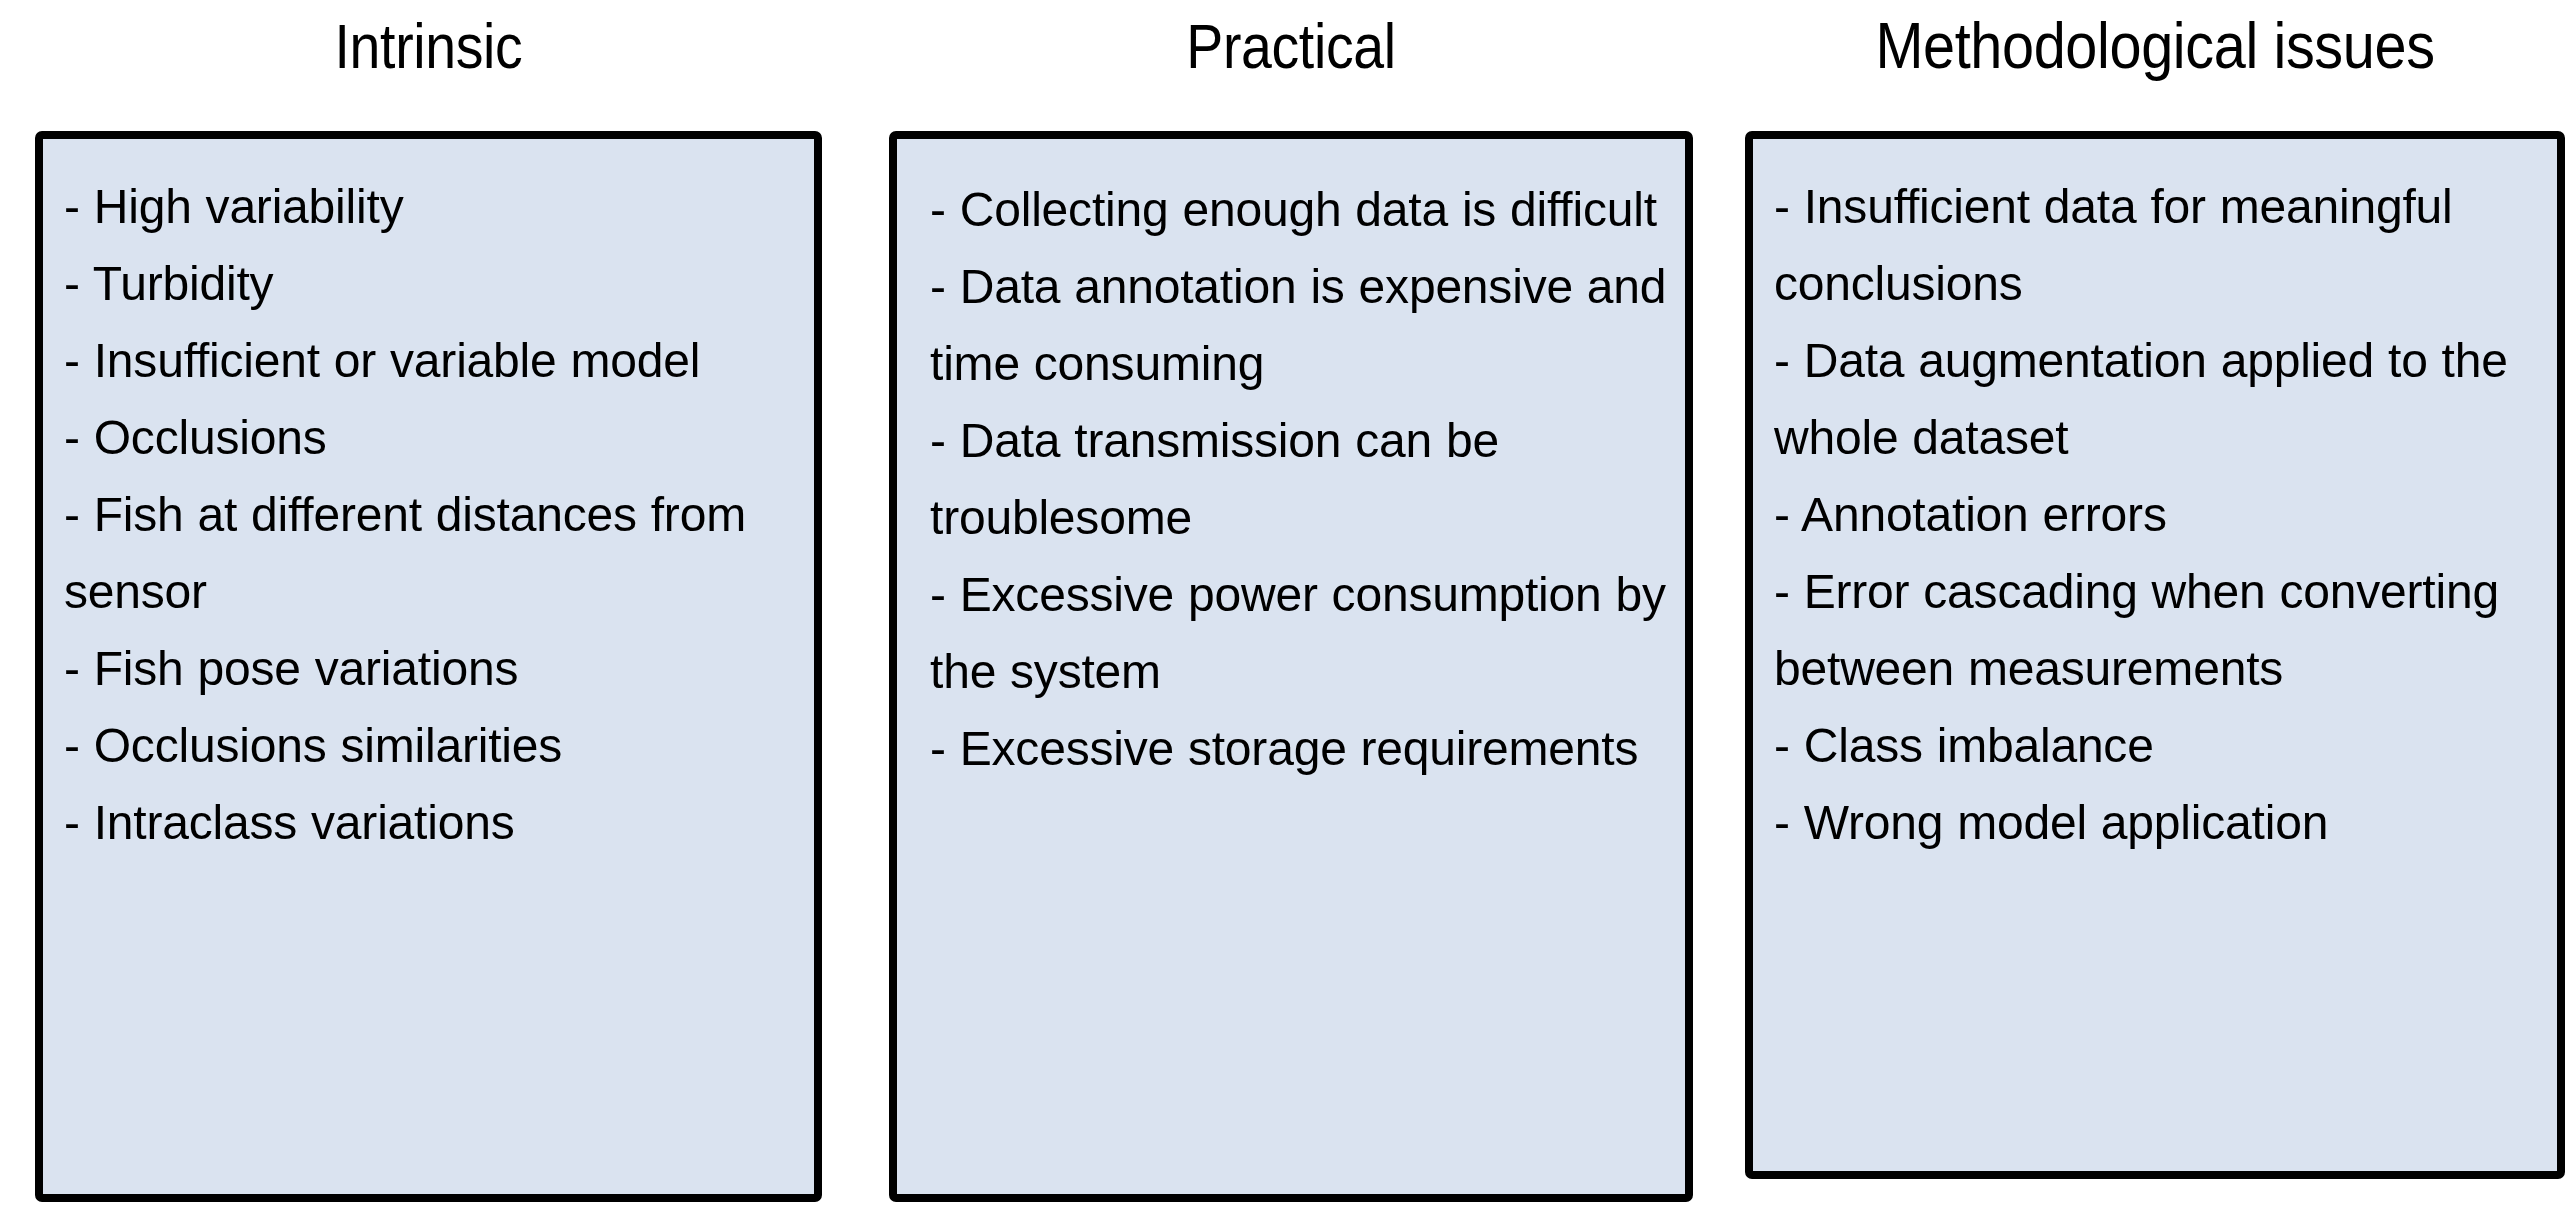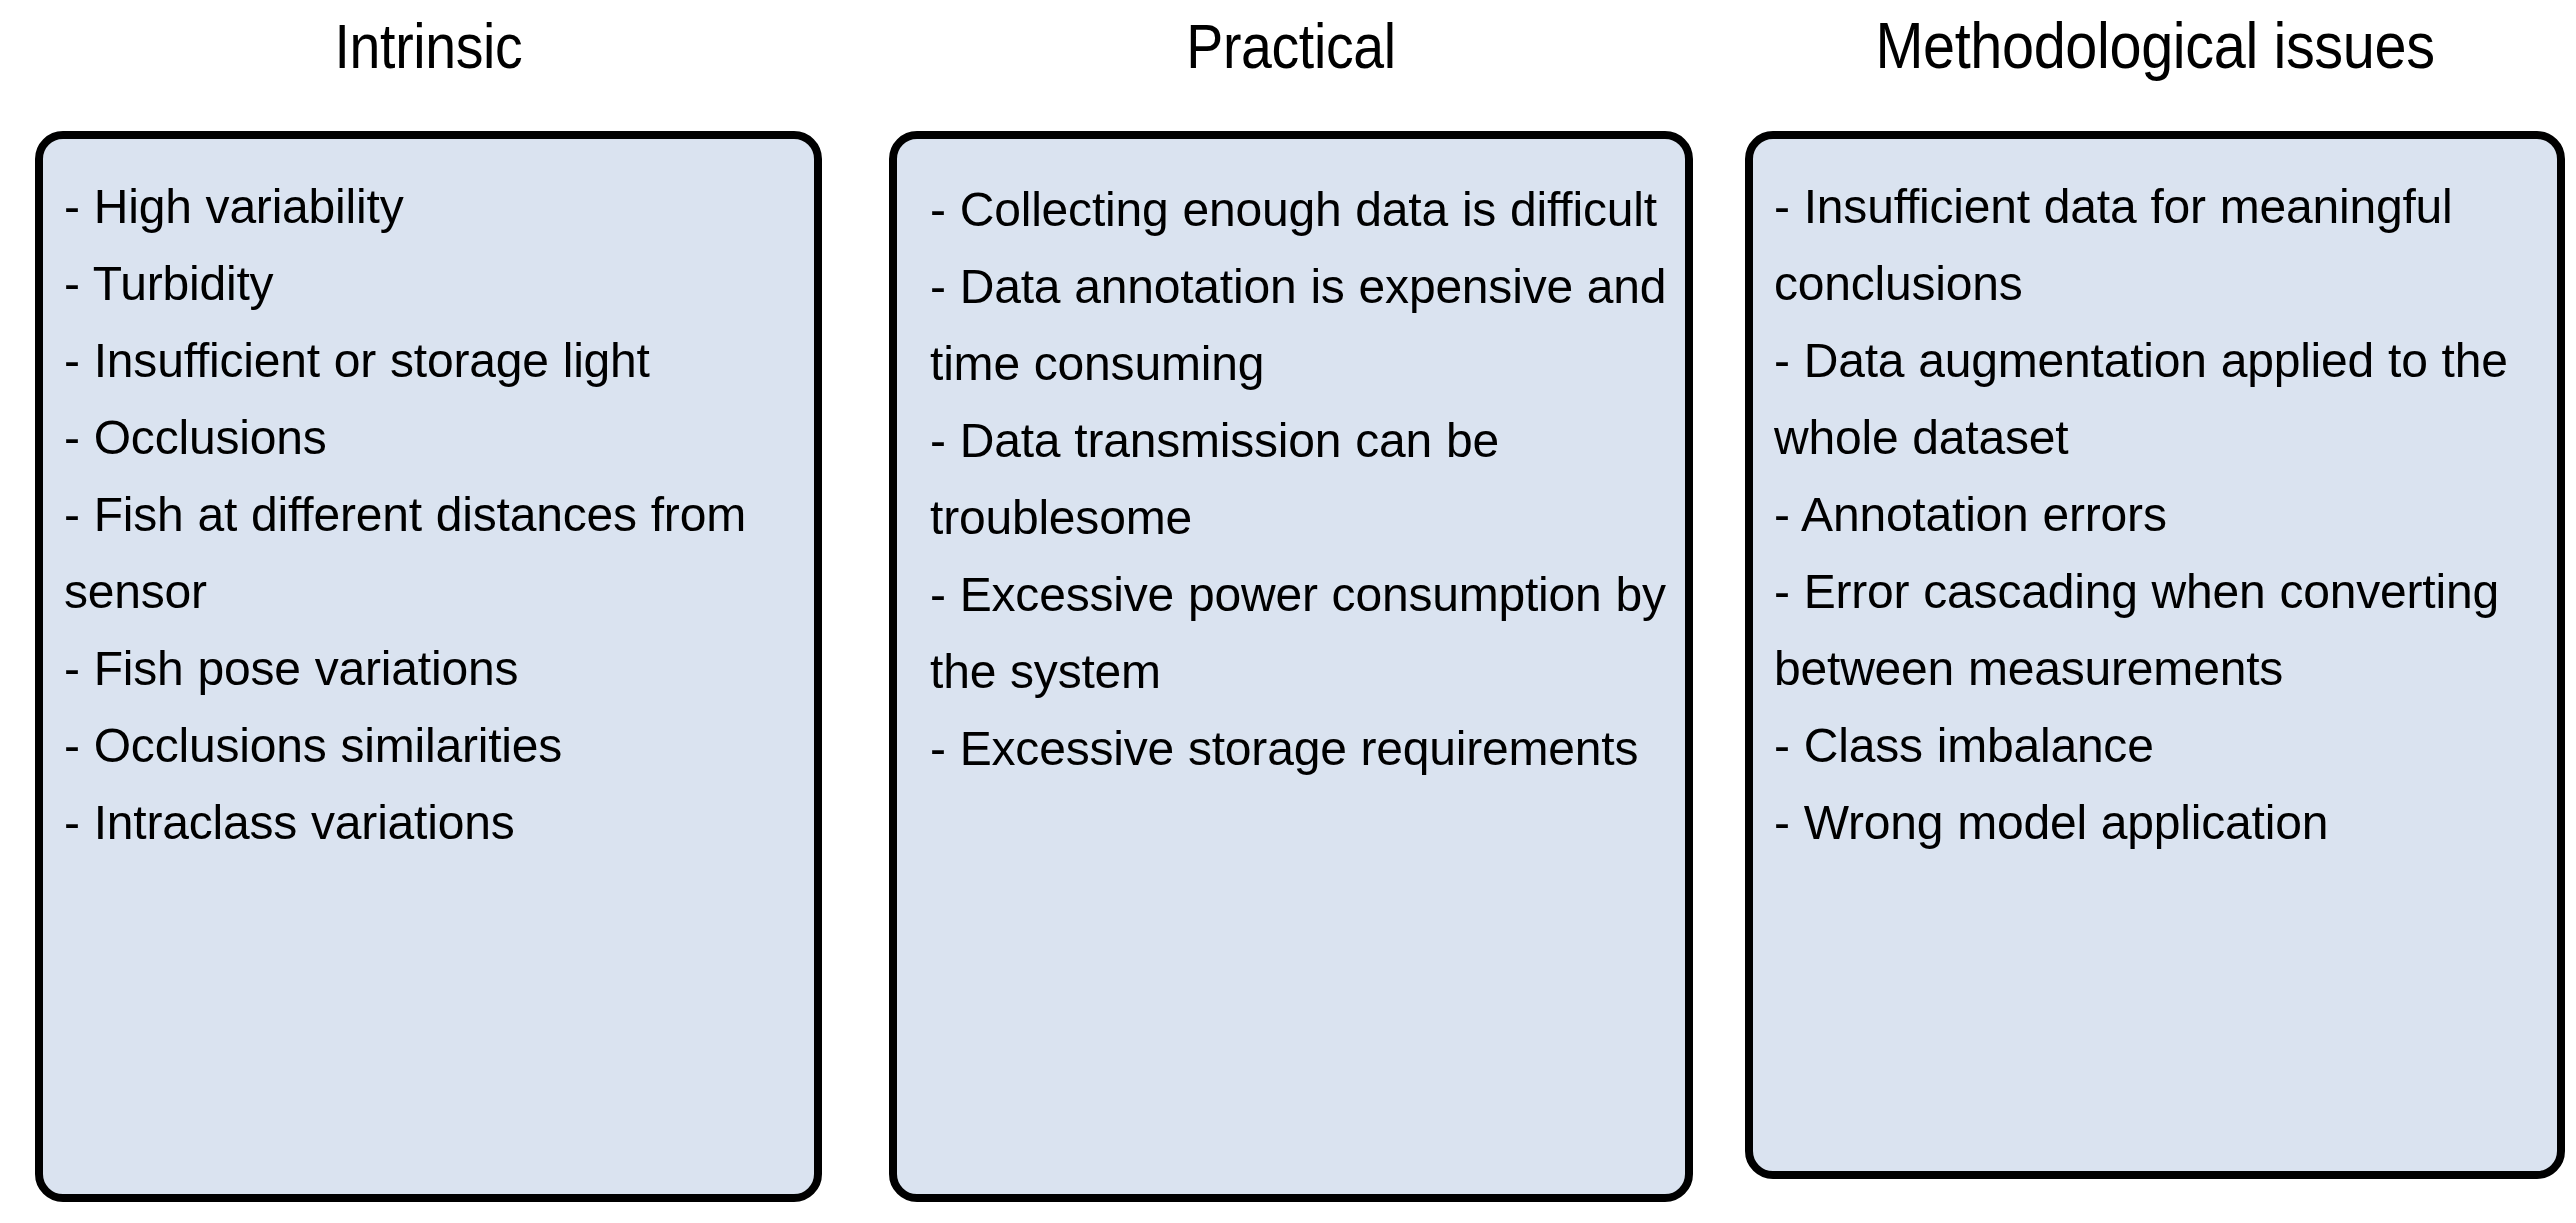--- a/index.html
+++ b/index.html
@@ -56,21 +56,21 @@
   
   .card {
     position: absolute;
     top: 131px;
     left: 0;
     width: 100%;
     height: 1071px;
     box-sizing: border-box;
     background: #dae3f0;
     border: 8.8px solid #000000;
-    border-radius: 28px;
+    border-radius: 7px;
     overflow: hidden;
   }
   .col-3 .card { height: 1048px; }
 
   
   .bullet-list {
     position: absolute;
     top: 29px;
     left: 21px;
     right: 6.4px;
@@ -94,21 +94,21 @@
 <body>
 
 <div class="diagram">
 
   <div class="column col-1">
     <div class="col-title">Intrinsic</div>
     <div class="card">
       <ul class="bullet-list">
         <li class="bullet-item">- High variability</li>
         <li class="bullet-item">- Turbidity</li>
-        <li class="bullet-item">- Insufficient or storage light</li>
+        <li class="bullet-item">- Insufficient or variable model</li>
         <li class="bullet-item">- Occlusions</li>
         <li class="bullet-item">- Fish at different distances from sensor</li>
         <li class="bullet-item">- Fish pose variations</li>
         <li class="bullet-item">- Occlusions similarities</li>
         <li class="bullet-item">- Intraclass variations</li>
       </ul>
     </div>
   </div>
 
   <div class="column col-2">

